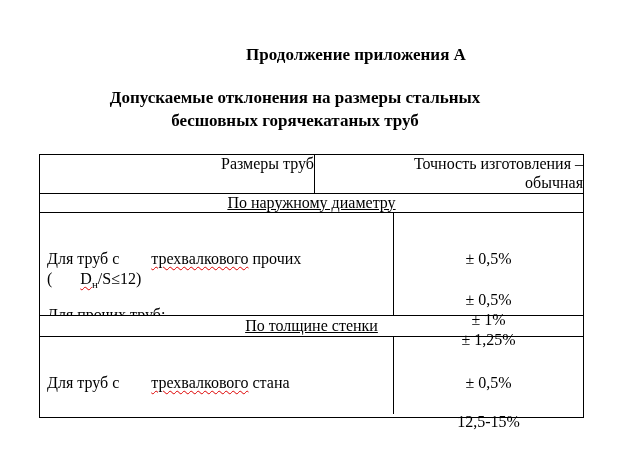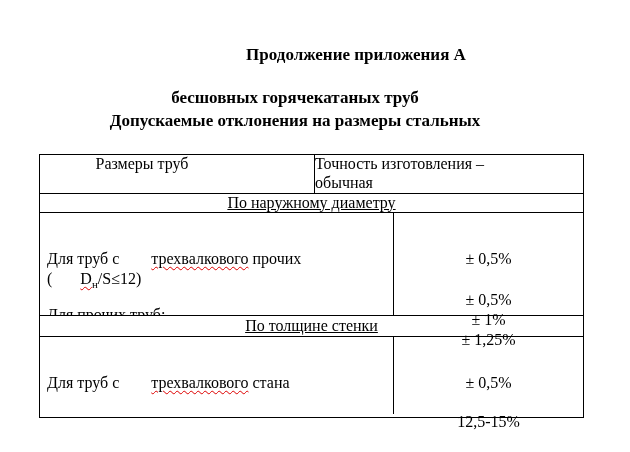--- a/index.html
+++ b/index.html
@@ -16,23 +16,23 @@
     font-weight:bold;font-size:17px;line-height:23px;
     padding-right:40px;box-sizing:border-box;
   }
   .table{
     position:absolute;left:39px;top:154px;width:545px;height:264px;
     border:1.5px solid #000;box-sizing:border-box;font-size:16px;
   }
   .hrow{display:flex;height:37.5px;}
   .hcell1{
     width:275px;border-right:1.5px solid #000;box-sizing:border-box;
-    text-align:center;padding-right:70px;
+    text-align:right;
   }
-  .hcell2{flex:1;text-align:left;}
+  .hcell2{flex:1;text-align:right;}
   .hline{height:18.75px;line-height:18.75px;}
   .srow{border-top:1.5px solid #000;text-align:center;text-decoration:underline;}
   .s1h{height:18.5px;line-height:18.5px;}
   .s2h{height:20.5px;line-height:20.5px;}
   .brow{display:flex;border-top:1.5px solid #000;}
   .b1{height:101.5px;}
   .b2{height:77px;}
   .b1 .line{height:20.3px;line-height:20.3px;}
   .b2 .line{height:19.25px;line-height:19.25px;}
   .lcell{
@@ -49,22 +49,22 @@
   .subn{font-size:11px;vertical-align:-4px;}
 </style>
 </head>
 <body>
 
 <div class="page">
 
   <div class="title">Продолжение приложения А</div>
 
   <div class="subtitle">
+    <div>Допускаемые отклонения на размеры стальных</div>
     <div>бесшовных горячекатаных труб</div>
-    <div>Допускаемые отклонения на размеры стальных</div>
   </div>
 
   <div class="table">
 
     <div class="hrow">
       <div class="hcell1">
         <div class="hline">Размеры труб</div>
       </div>
       <div class="hcell2">
         <div class="hline">Точность изготовления –</div>

